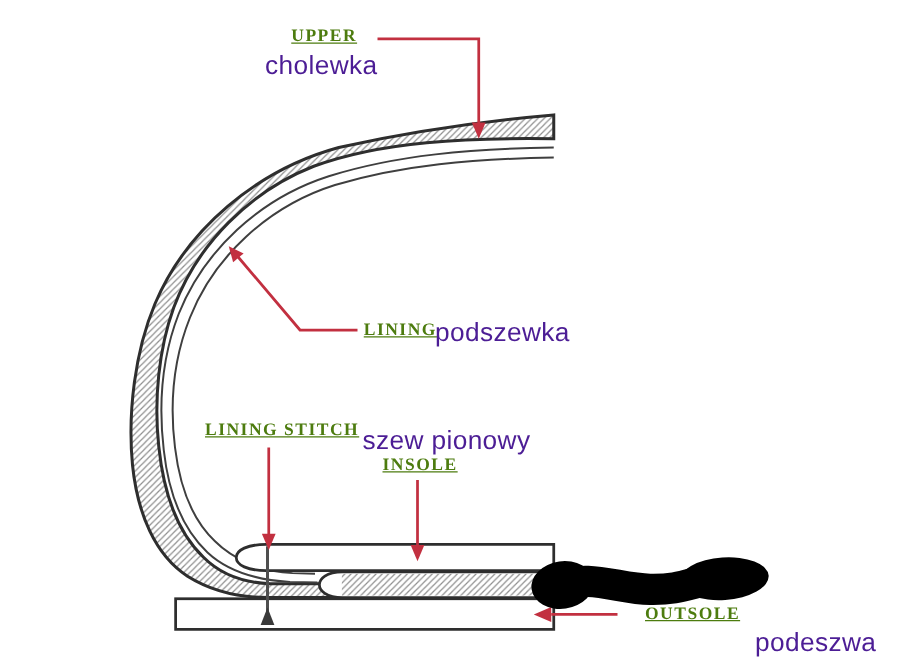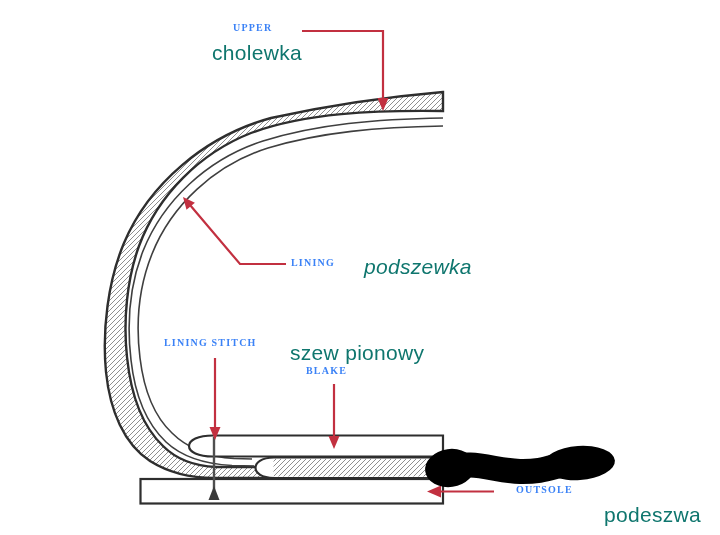--- a/index.html
+++ b/index.html
@@ -9,40 +9,41 @@
     height: 535px;
     background: #ffffff;
     overflow: hidden;
     font-family: "Liberation Sans", sans-serif;
   }
   .stage svg { position: absolute; left: 0; top: 0; }
   .en-label {
     position: absolute;
     font-family: "Liberation Serif", serif;
     font-weight: 700;
-    font-size: 10px;
+    font-size: 14px;
     letter-spacing: 1.2px;
-    color: #3b82f6;
+    color: #4d7c0f;
     white-space: nowrap;
     line-height: 1;
+    text-decoration: underline;
   }
   .pl-label {
     position: absolute;
     font-family: "Liberation Sans", sans-serif;
     font-size: 21px;
     letter-spacing: 0.3px;
-    color: #0f766e;
+    color: #4c1d95;
     white-space: nowrap;
     line-height: 1;
   }
   
   .pos-upper-en   { left: 233px; top: 23px;  }
   .pos-upper-pl   { left: 212px; top: 42px;  }
   .pos-lining-en  { left: 291px; top: 258px; }
-  .pos-lining-pl  { left: 364px; top: 256px; font-style: italic; }
+  .pos-lining-pl  { left: 348px; top: 256px; }
   .pos-blake-en   { left: 164px; top: 338px; }
   .pos-blake-pl   { left: 290px; top: 342px; text-align: right; }
   .pos-insole-en  { left: 306px; top: 366px; }
   .pos-insole-pl  { left: 374px; top: 385px; }
   .pos-outsole-en { left: 516px; top: 485px; }
   .pos-outsole-pl { left: 581px; top: 504px; margin-left: 23px; }
 </style>
 </head>
 <body>
 
@@ -130,18 +131,18 @@
 
   <div class="en-label pos-upper-en">UPPER</div>
   <div class="pl-label pos-upper-pl">cholewka</div>
 
   <div class="en-label pos-lining-en">LINING</div>
   <div class="pl-label pos-lining-pl">podszewka</div>
 
   <div class="en-label pos-blake-en">LINING STITCH</div>
   <div class="pl-label pos-blake-pl">szew pionowy</div>
 
-  <div class="en-label pos-insole-en">BLAKE</div>
+  <div class="en-label pos-insole-en">INSOLE</div>
 
   <div class="en-label pos-outsole-en">OUTSOLE</div>
   <div class="pl-label pos-outsole-pl">podeszwa</div>
 
 </div>
 
 </body></html>

